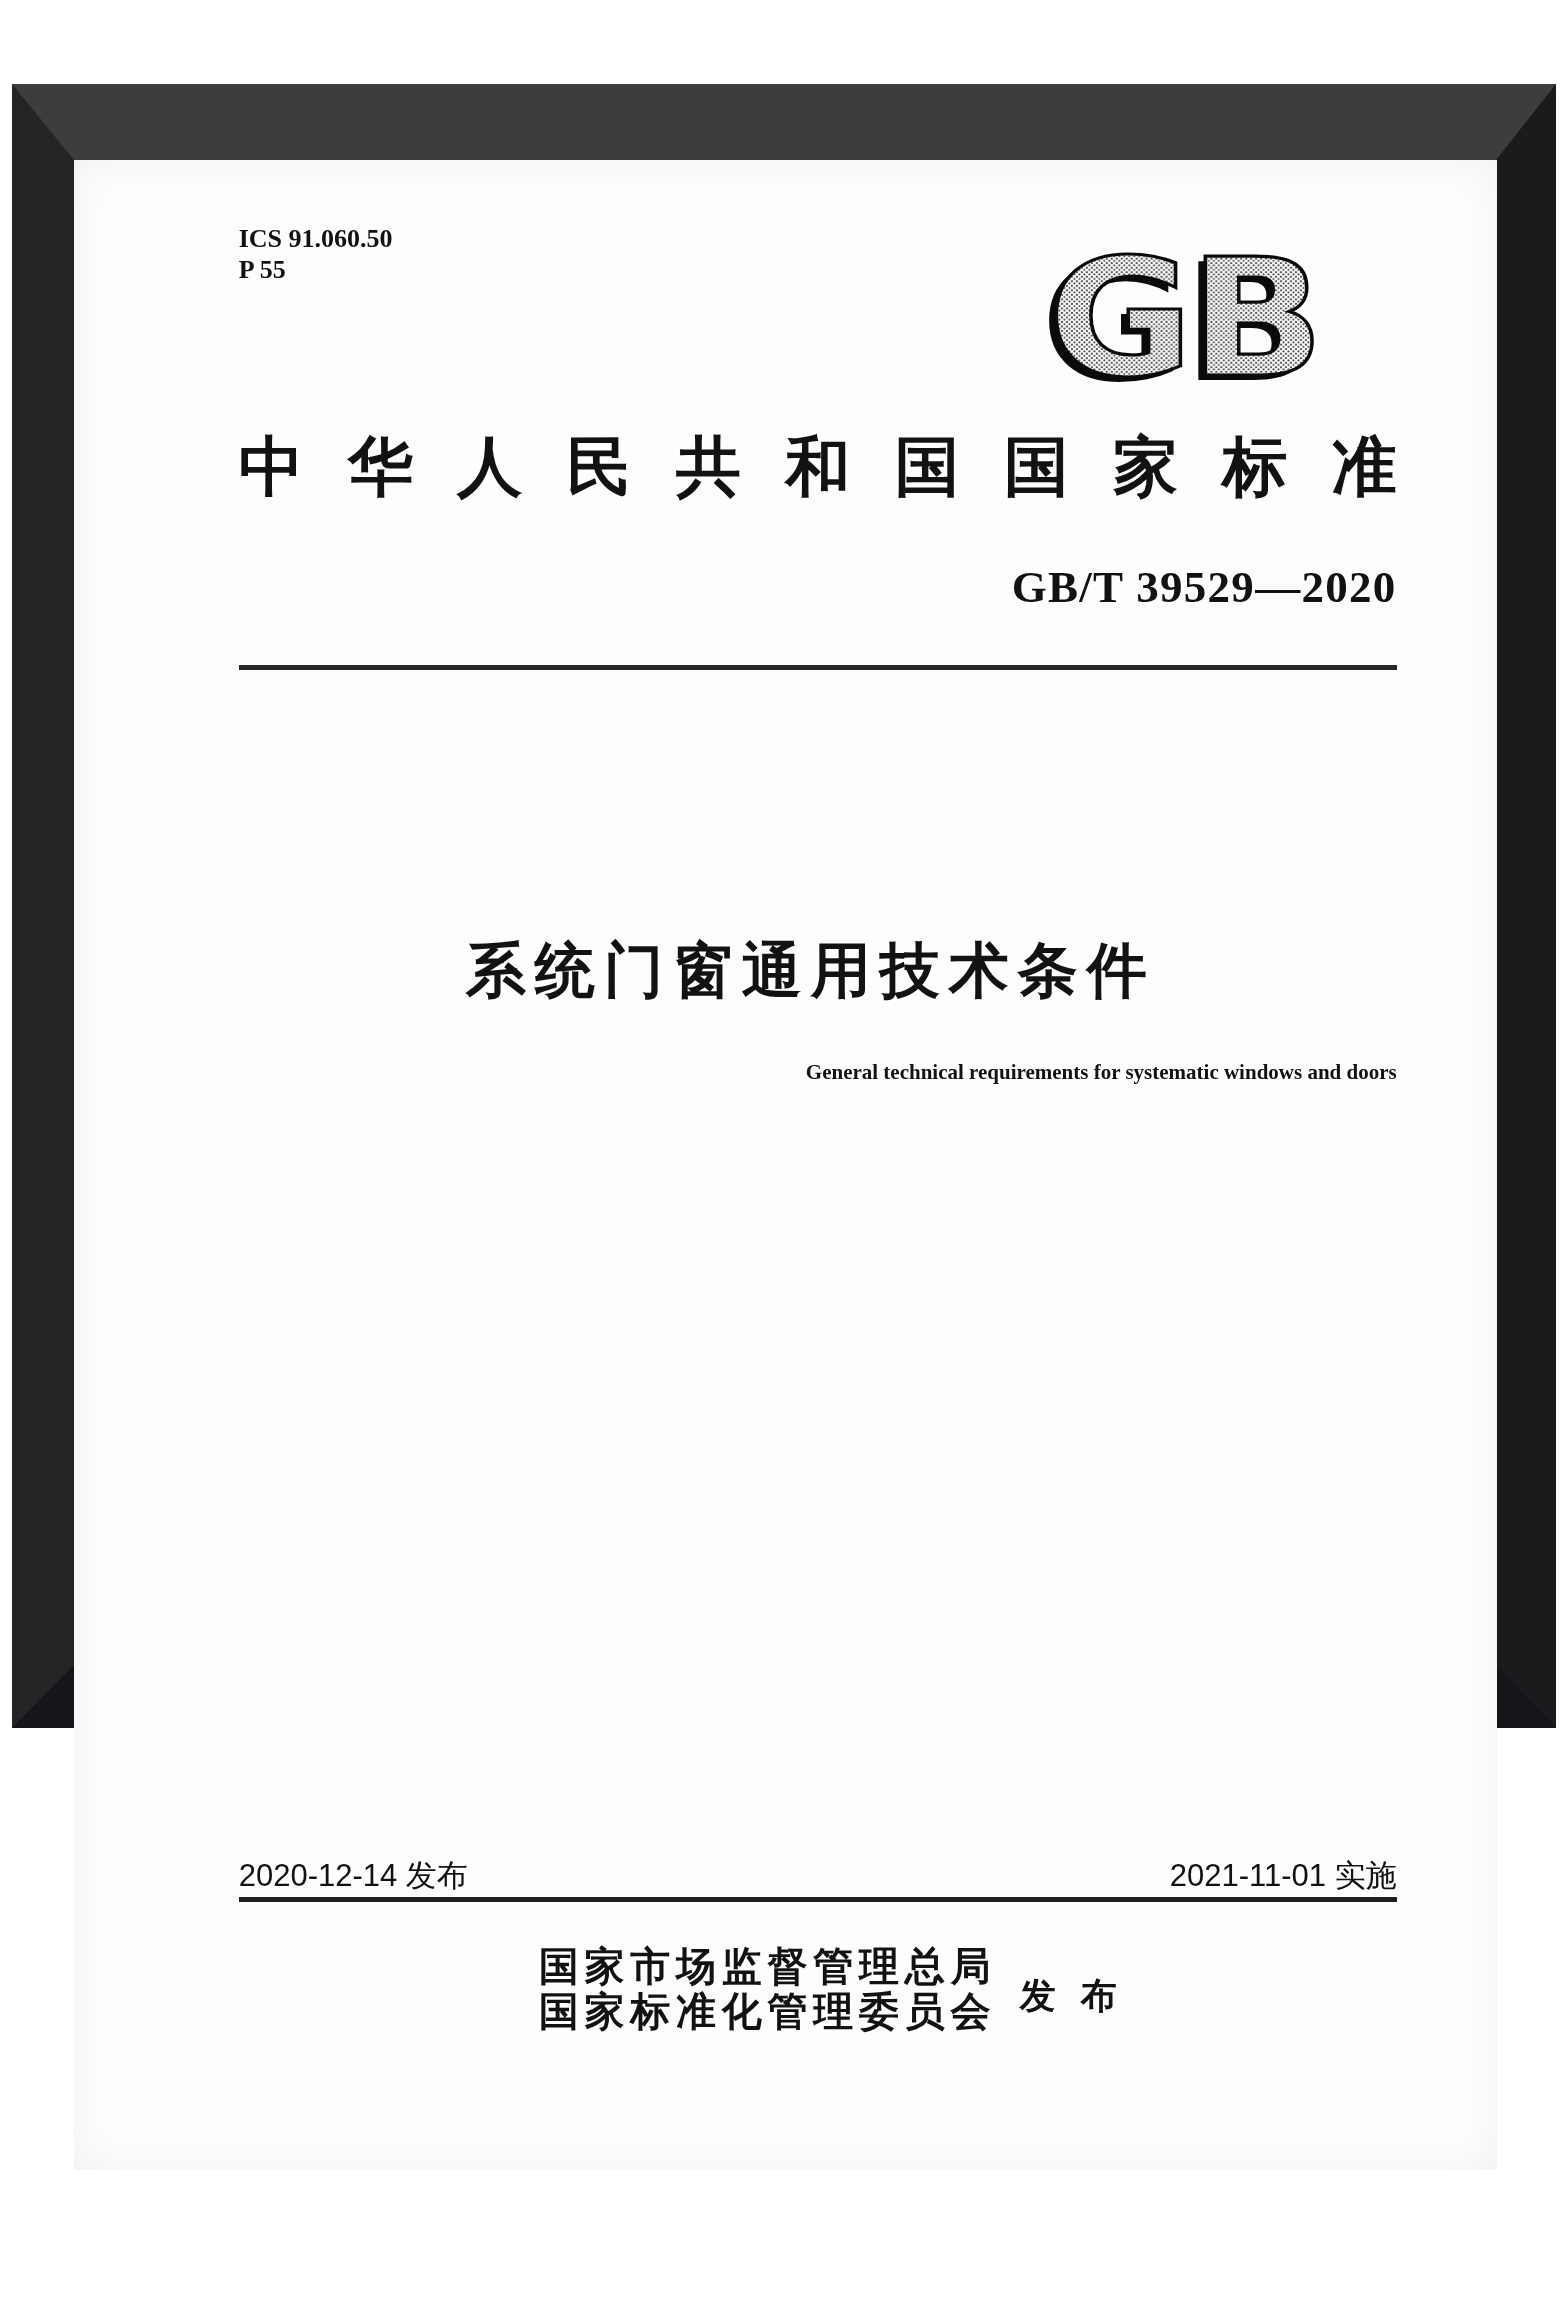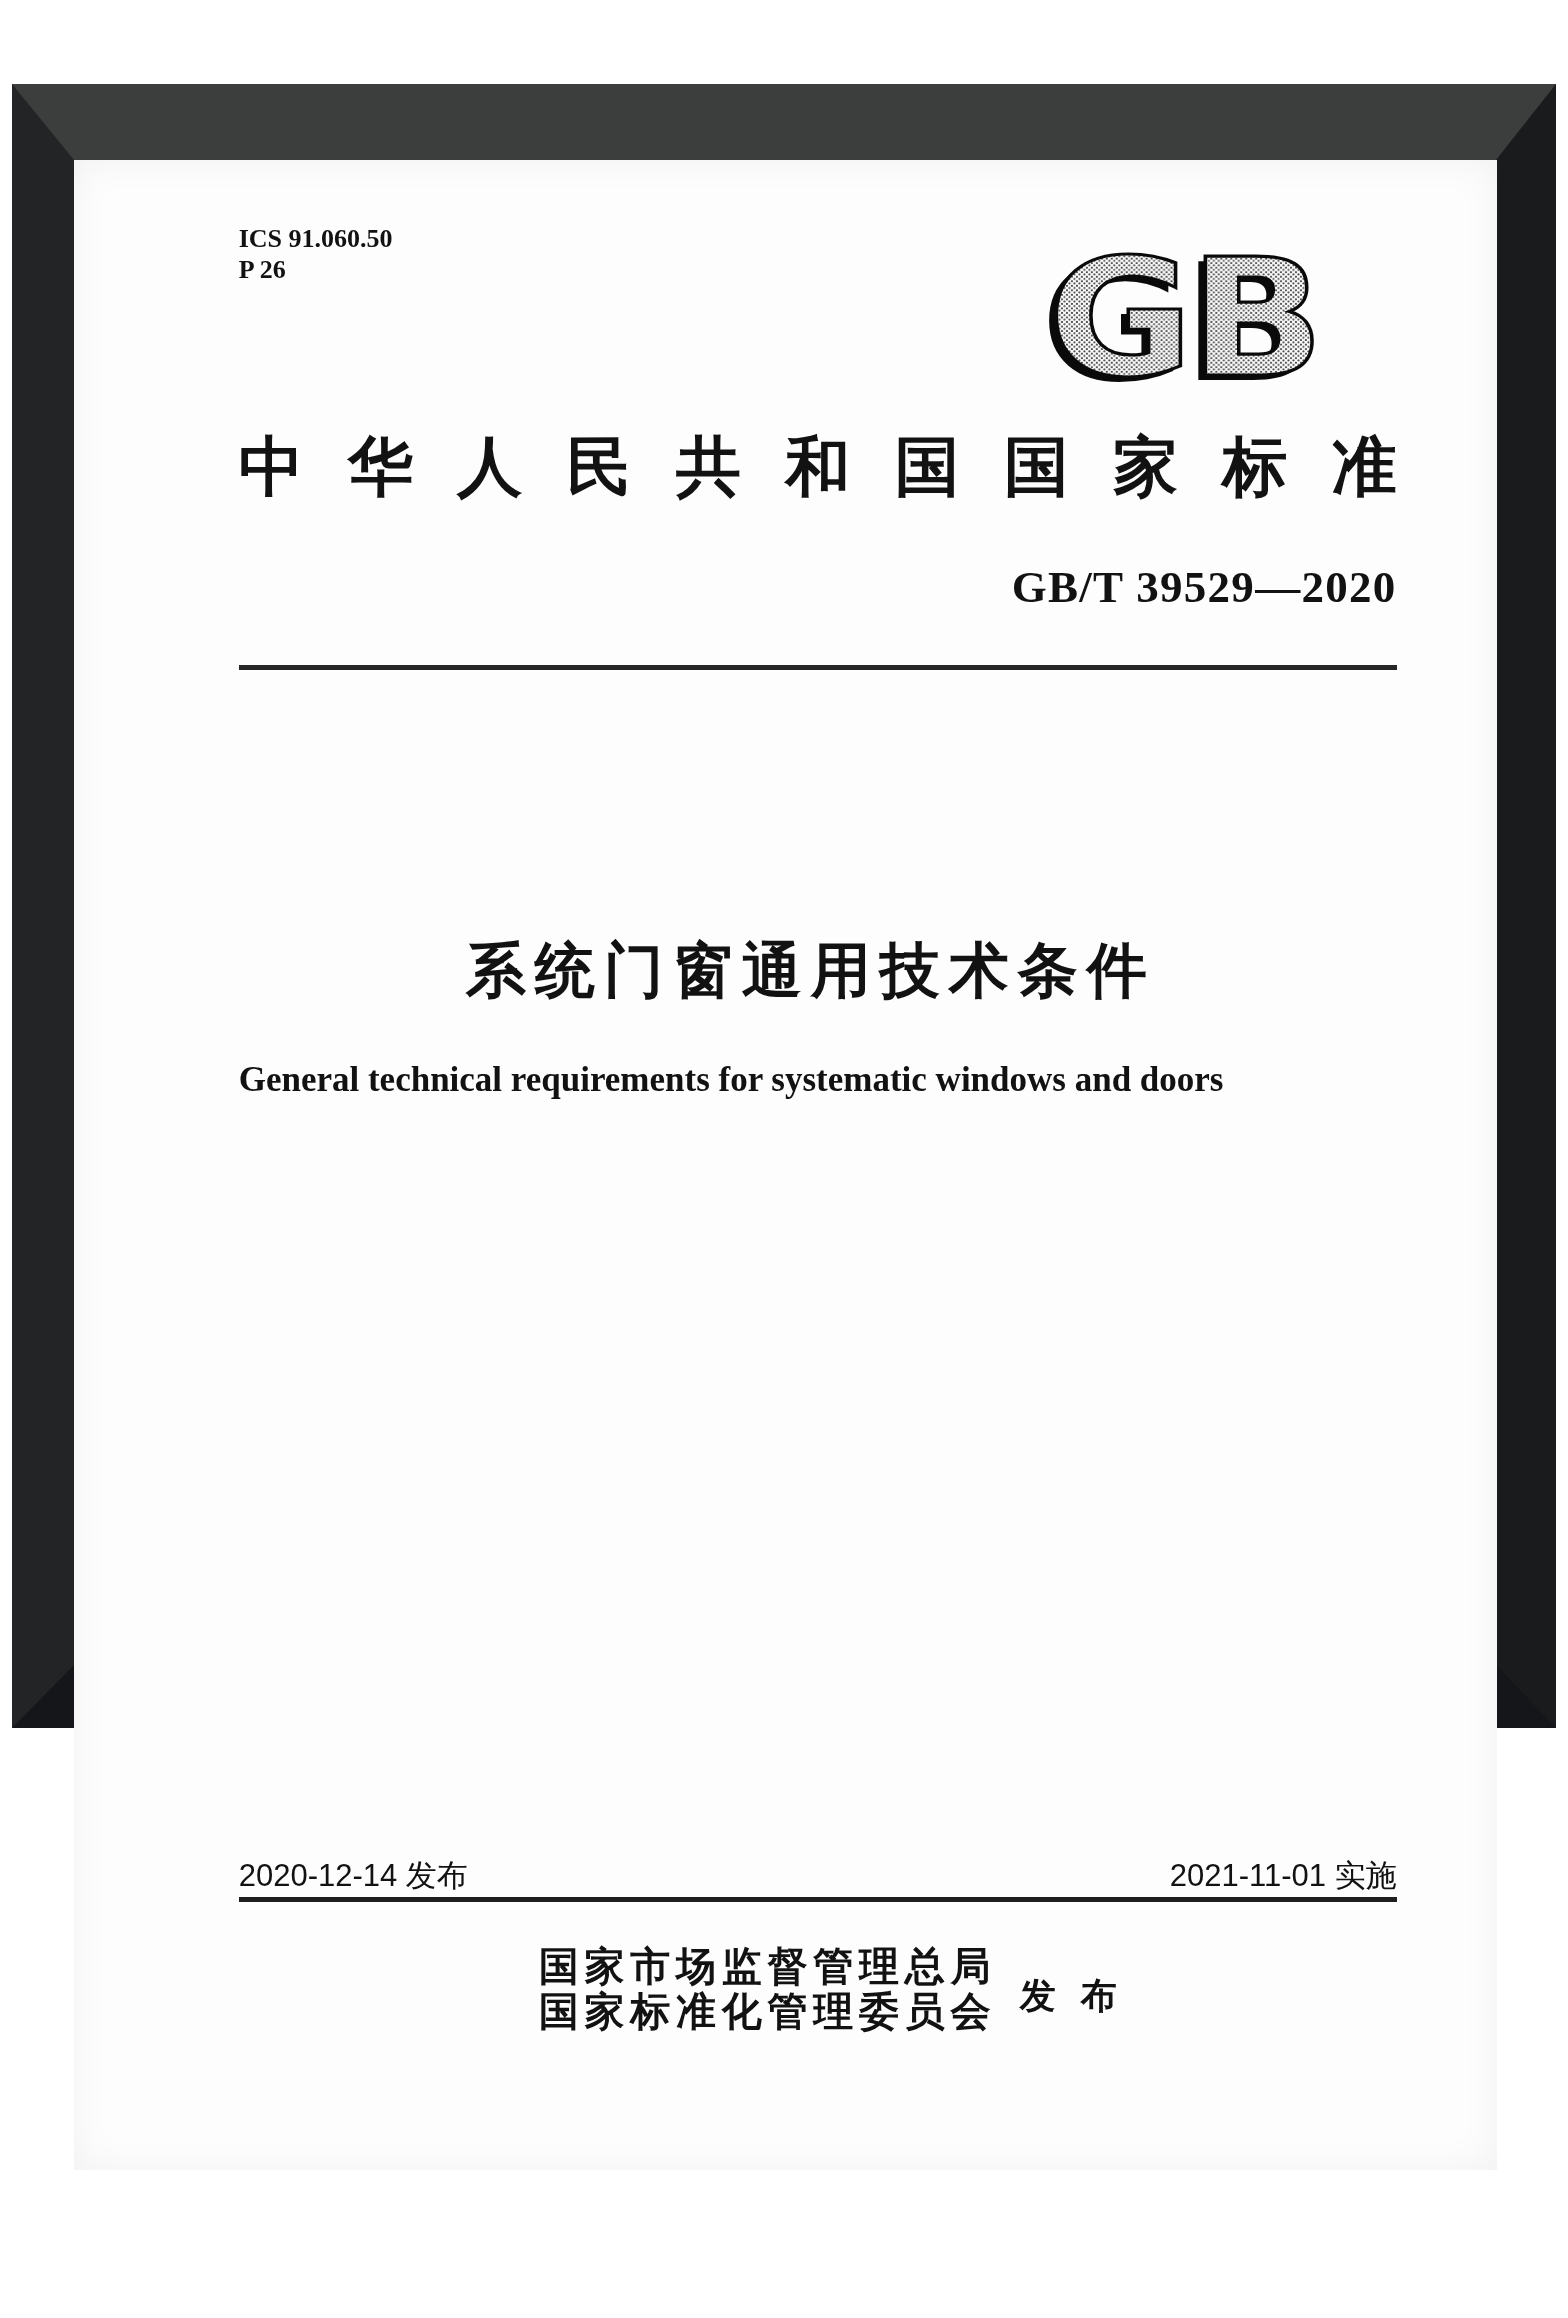--- a/index.html
+++ b/index.html
@@ -21,41 +21,41 @@
   .gblogo{position:absolute;left:969px;top:86px;}
   .heading{left:165px;top:275px;width:1158px;font-size:65px;font-weight:bold;
            font-family:"Liberation Serif", serif;}
   .stdnum{top:405px;right:100px;font-size:45px;font-weight:bold;
           font-family:"Liberation Serif", serif;letter-spacing:1.3px;}
   .rule{position:absolute;left:165px;width:1158px;background:#262626;}
   .rule-top{top:505px;height:4.5px;}
   .rule-bottom{top:1737px;height:5.2px;background:#1f1f1f;}
   .cn-title{left:158px;top:781px;width:1158px;text-align:center;font-size:60px;font-weight:bold;
             font-family:"Liberation Sans", sans-serif;letter-spacing:9px;}
-  .en-title{left:165px;top:902px;width:1158px;text-align:left;font-size:35px;font-weight:bold;
+  .en-title{left:165px;top:902px;width:1158px;text-align:right;font-size:21px;font-weight:bold;
             font-family:"Liberation Serif", serif;}
   .date{top:1700px;font-size:31px;font-family:"Liberation Sans", sans-serif;text-align:center;}
   .date.issue{left:165px;}
   .date.impl{right:100px;left:auto;}
   .issuers{position:absolute;left:465px;top:1787px;width:452px;}
   .issuer{font-size:40px;font-weight:bold;line-height:1;font-family:"Liberation Serif", serif;}
   .issuer + .issuer{margin-top:5.2px;}
   .fabu{left:946px;top:1818px;width:97px;font-size:36px;font-weight:bold;
         font-family:"Liberation Serif", serif;}
 </style>
 </head>
 <body>
 
 <div class="canvas">
   <div class="frame">
     <div class="page">
 
       <div class="t ics">
         <div>ICS 91.060.50</div>
-        <div>P 26</div>
+        <div>P 55</div>
       </div>
 
       <svg class="gblogo" width="277" height="139" viewBox="0 0 428 215">
         <defs>
           <pattern id="halftone" width="7" height="7" patternUnits="userSpaceOnUse">
             <rect width="7" height="7" fill="#ffffff"></rect>
             <circle cx="2" cy="2" r="1.6" fill="#4a4a4a"></circle>
             <circle cx="5.5" cy="5.5" r="1.6" fill="#4a4a4a"></circle>
           </pattern>
         </defs>

